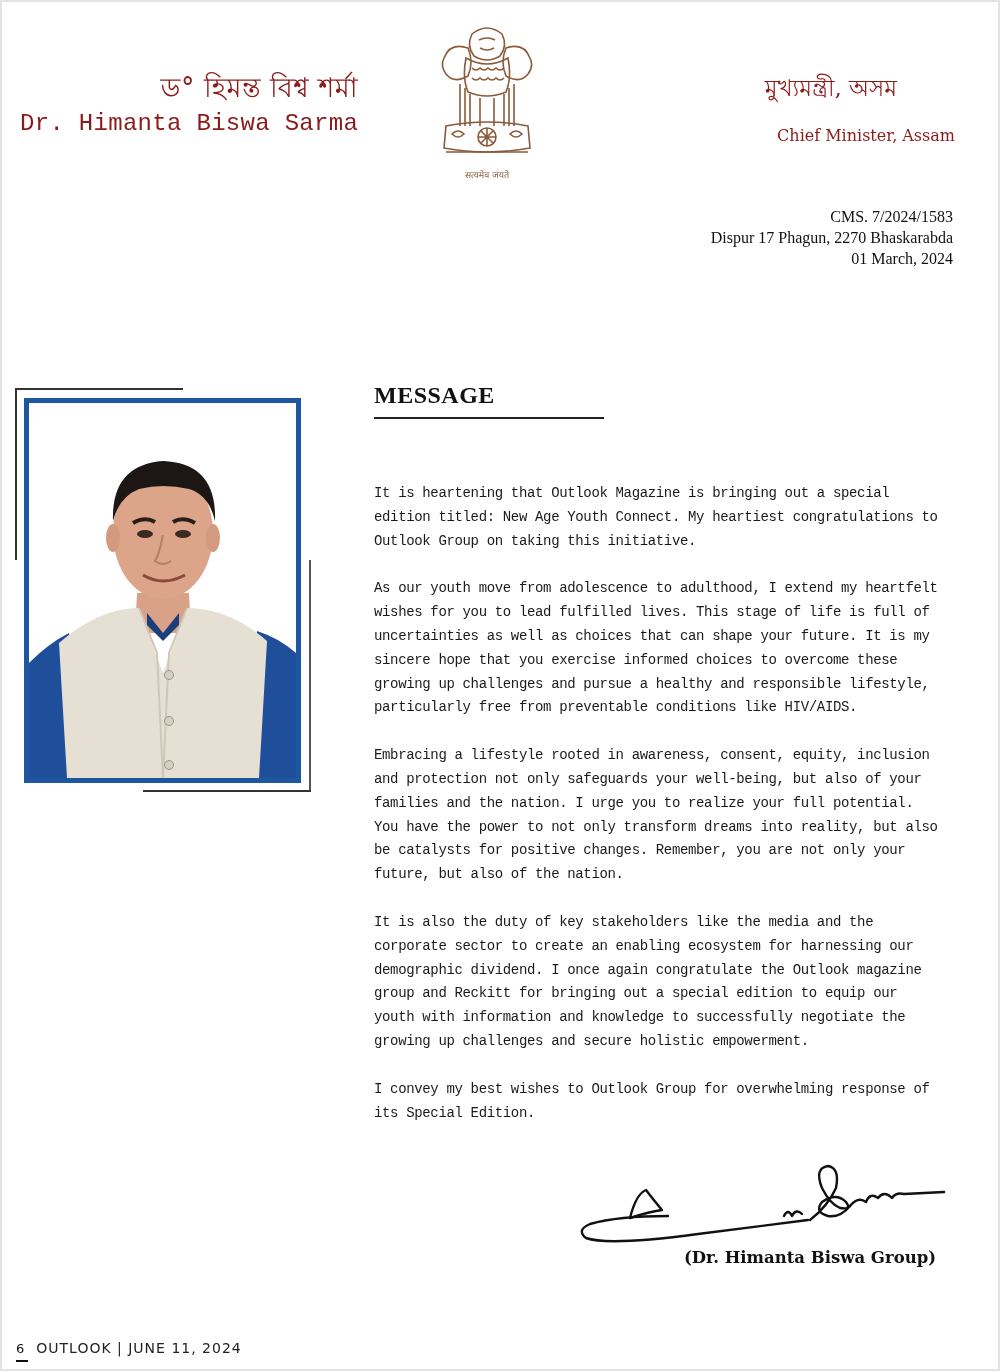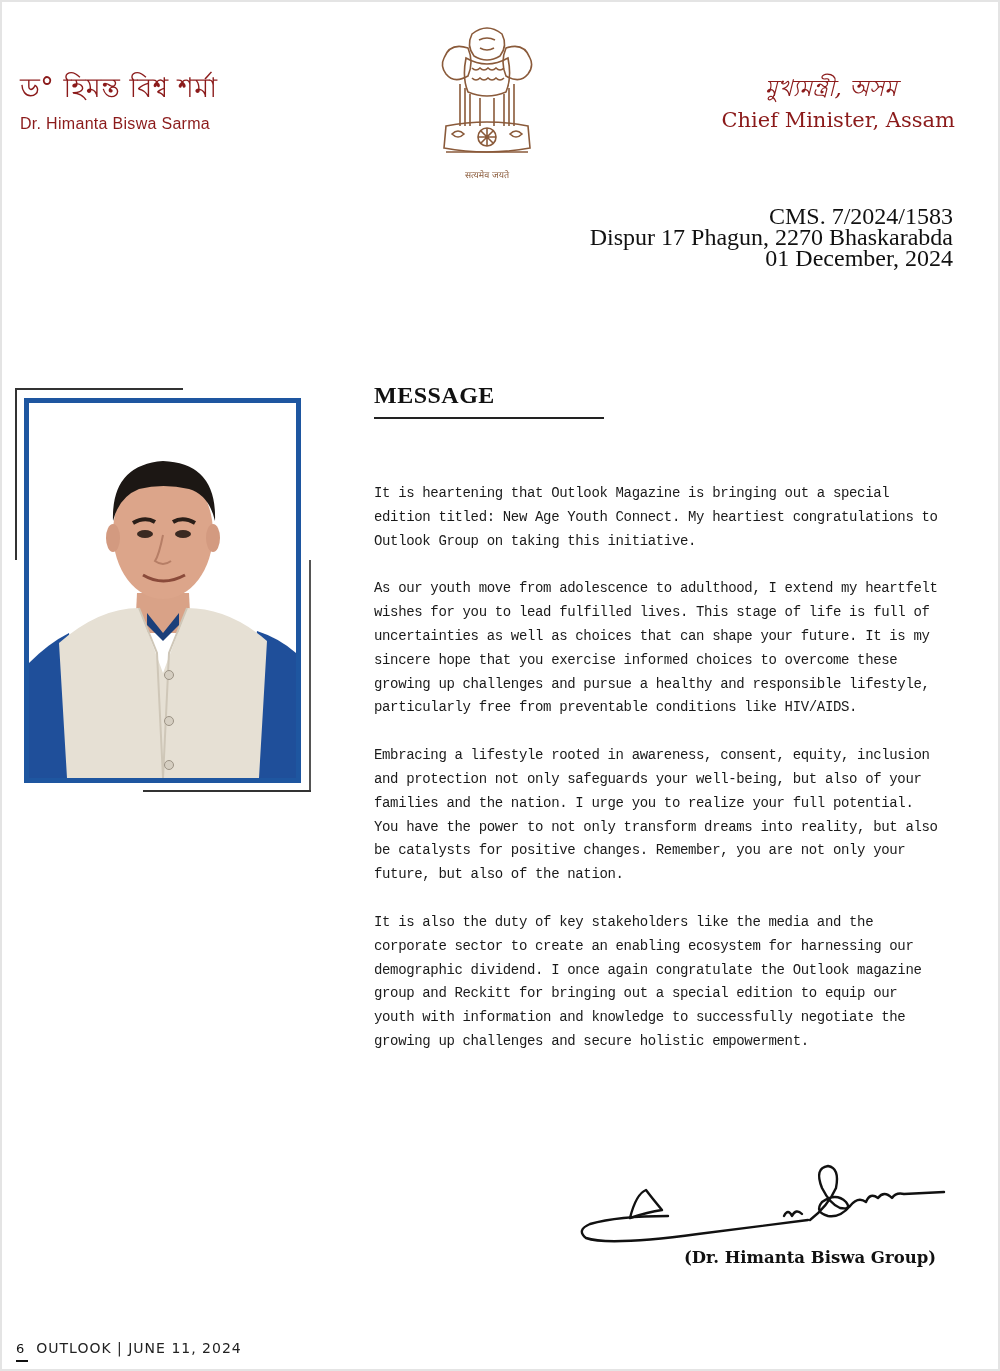--- a/index.html
+++ b/index.html
@@ -2,29 +2,29 @@
 <html><head>
   <meta charset="utf-8">
   <style>
     html, body { margin: 0; padding: 0; background: #ffffff; }
     body { width: 1000px; height: 1371px; position: relative; overflow: hidden; font-family: "Liberation Serif", serif; color: #1a1a1a; }
     .page-border { position: absolute; left: 0; top: 0; width: 996px; height: 1367px; border: 2px solid #e4e4e4; box-sizing: content-box; pointer-events: none; }
 
     
     .lh-left { position: absolute; left: 20px; top: 72px; color: #8b1a1a; }
     .lh-left .bn { font-family: "DejaVu Serif", serif; font-size: 27px; line-height: 32px; letter-spacing: 0.5px; text-align: right; }
-    .lh-left .en { font-family: Liberation Sans, sans-serif; font-size: 16px; line-height: 32px; margin-top: 4px; letter-spacing: 0.3px; }
+    .lh-left .en { font-family: Liberation Mono, monospace; font-size: 24px; line-height: 32px; margin-top: 4px; letter-spacing: 0.3px; }
     .lh-right { position: absolute; right: 45px; top: 72px; color: #8b1a1a; text-align: right; }
-    .lh-right .bn { font-family: "DejaVu Serif", serif; font-size: 23px; line-height: 32px; margin-right: 58px; font-style: italic; }
-    .lh-right .en { font-family: "DejaVu Serif", serif; font-size: 21px; line-height: 32px; margin-top: 0; }
+    .lh-right .bn { font-family: "DejaVu Serif", serif; font-size: 23px; line-height: 32px; margin-right: 58px; }
+    .lh-right .en { font-family: "DejaVu Serif", serif; font-size: 16px; line-height: 32px; margin-top: 16px; }
 
     .emblem { position: absolute; left: 432px; top: 18px; width: 110px; height: 170px; }
 
     
-    .ref { position: absolute; right: 47px; top: 206px; text-align: right; font-family: "Liberation Serif", serif; font-size: 24px; line-height: 21px; color: #111; }
+    .ref { position: absolute; right: 47px; top: 206px; text-align: right; font-family: "Liberation Serif", serif; font-size: 16px; line-height: 21px; color: #111; }
 
     
     .photo-line-top { position: absolute; left: 15px; top: 388px; width: 168px; height: 2px; background: #333; }
     .photo-line-left { position: absolute; left: 15px; top: 388px; width: 2px; height: 172px; background: #333; }
     .photo-line-right { position: absolute; left: 309px; top: 560px; width: 2px; height: 232px; background: #555; }
     .photo-line-bottom { position: absolute; left: 143px; top: 790px; width: 168px; height: 2px; background: #333; }
     .photo-frame { position: absolute; left: 24px; top: 398px; width: 277px; height: 385px; border: 5px solid #1e56a0; box-sizing: border-box; background: #ffffff; overflow: hidden; }
     .photo-frame svg { width: 100%; height: 100%; display: block; }
 
     
@@ -82,21 +82,21 @@
 </div>
 
 <div class="lh-right">
   <div class="bn">মুখ্যমন্ত্ৰী, অসম</div>
   <div class="en">Chief Minister, Assam</div>
 </div>
 
 <div class="ref">
   <div>CMS. 7/2024/1583</div>
   <div>Dispur 17 Phagun, 2270 Bhaskarabda</div>
-  <div>01 December, 2024</div>
+  <div>01 March, 2024</div>
 </div>
 
 <div class="photo-line-top"></div>
 <div class="photo-line-left"></div>
 <div class="photo-line-right"></div>
 <div class="photo-line-bottom"></div>
 <div class="photo-frame">
   <svg viewBox="0 0 267 375" preserveAspectRatio="none">
     <rect x="0" y="0" width="267" height="375" fill="#ffffff"></rect>
 
@@ -131,20 +131,21 @@
   </svg>
 </div>
 
 <div class="msg-title">MESSAGE</div>
 <div class="msg-rule"></div>
 <div class="msg-body">
   <p>It is heartening that Outlook Magazine is bringing out a special edition titled: New Age Youth Connect. My heartiest congratulations to Outlook Group on taking this initiative.</p>
   <p>As our youth move from adolescence to adulthood, I extend my heartfelt wishes for you to lead fulfilled lives. This stage of life is full of uncertainties as well as choices that can shape your future. It is my sincere hope that you exercise informed choices to overcome these growing up challenges and pursue a healthy and responsible lifestyle, particularly free from preventable conditions like HIV/AIDS.</p>
   <p>Embracing a lifestyle rooted in awareness, consent, equity, inclusion and protection not only safeguards your well-being, but also of your families and the nation. I urge you to realize your full potential. You have the power to not only transform dreams into reality, but also be catalysts for positive changes. Remember, you are not only your future, but also of the nation.</p>
   <p>It is also the duty of key stakeholders like the media and the corporate sector to create an enabling ecosystem for harnessing our demographic dividend. I once again congratulate the Outlook magazine group and Reckitt for bringing out a special edition to equip our youth with information and knowledge to successfully negotiate the growing up challenges and secure holistic empowerment.</p>
+  <p>I convey my best wishes to Outlook Group for overwhelming response of its Special Edition.</p>
 </div>
 
 <div class="signature">
   <svg viewBox="0 0 370 90" width="370" height="90">
     <g fill="none" stroke="#111" stroke-width="2.4" stroke-linecap="round" stroke-linejoin="round">
       <path d="M90 58 Q40 58 12 66 Q-2 72 8 80 Q30 88 120 76 Q200 66 230 62"></path>
       <path d="M52 60 Q58 36 68 32 Q74 40 84 52 Q70 54 52 60"></path>
       <path d="M206 58 Q210 50 214 58 Q218 50 224 56"></path>
       <path d="M232 62 Q250 48 258 30 Q262 10 250 8 Q236 10 244 30 Q252 46 262 50 Q274 52 268 44 Q258 34 244 44 Q236 54 250 58 Q262 60 272 48"></path>
       <path d="M272 48 Q280 38 288 44 Q292 34 300 40 Q306 32 314 40 Q318 34 326 36 L366 34"></path>

